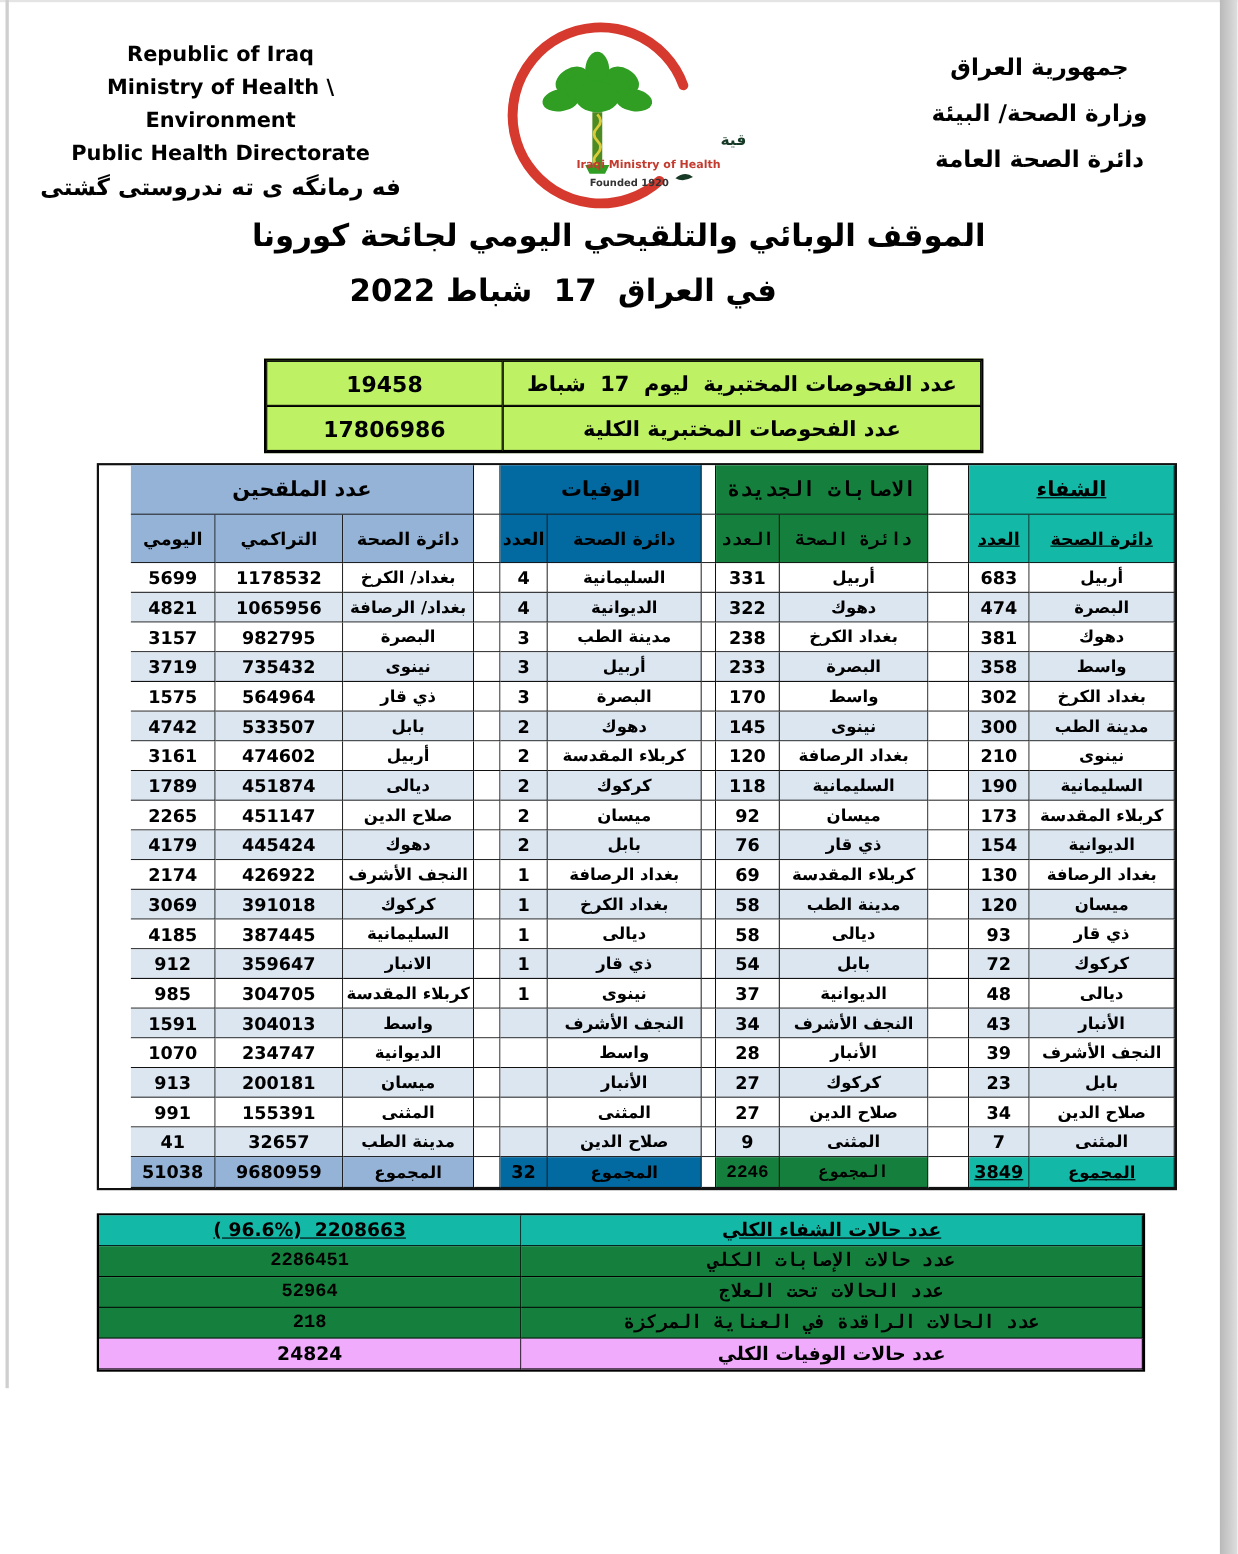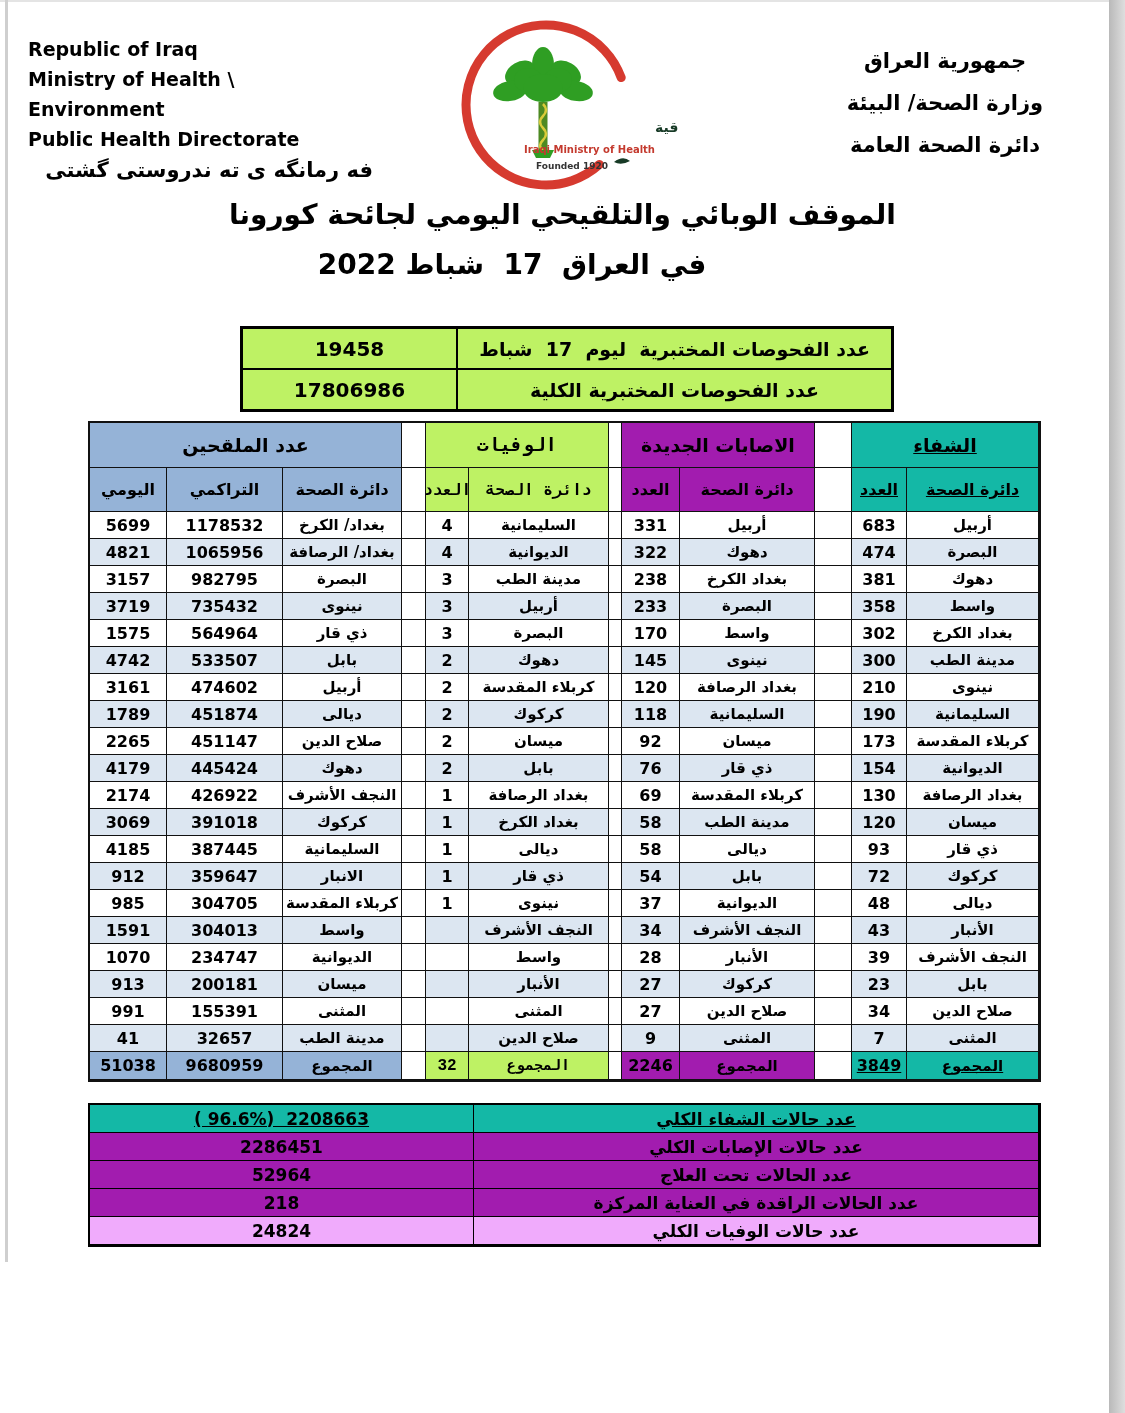--- a/index.html
+++ b/index.html
@@ -5,21 +5,21 @@
   html,body { margin:0; padding:0; }
   body {
     position:relative; width:1125px; height:1413px; background:#fff; overflow:hidden;
     font-family:"DejaVu Sans","Liberation Sans",sans-serif; font-weight:700; color:#000;
   }
   .edge-right { position:absolute; right:0; top:0; width:16px; height:1413px;
     background:linear-gradient(to right,#b9b9b9,#dedede); }
   .edge-left { position:absolute; left:5px; top:0; width:3px; height:1262px; background:#cfcfcf; }
   .edge-top { position:absolute; left:0; top:0; width:1125px; height:2px; background:#e4e4e4; }
 
-  #hdr-en { position:absolute; left:28px; top:34px; width:345px; 
+  #hdr-en { position:absolute; left:28px; top:34px; width:345px; text-align:center;
     font-size:19px; line-height:30px; }
   #hdr-en .ku { font-size:21px; direction:rtl; margin-top:1px; }
   #hdr-ar { position:absolute; left:800px; top:40px; width:290px; text-align:center;
     font-size:21px; direction:rtl; }
   #hdr-ar div { line-height:42px; }
   #logo { position:absolute; left:448px; top:10px; }
 
   #title1 { position:absolute; left:0; width:1125px; top:198px; text-align:center;
     font-size:28px; direction:rtl; }
   #title2 { position:absolute; left:0; width:1024px; top:248px; text-align:center;
@@ -27,31 +27,31 @@
 
   #tests-table { position:absolute; left:240px; top:326px; display:grid;
     grid-template-columns:215px 435px; grid-auto-rows:41px; border:2px solid #000; background:#bef264; }
   .tcell { border:1px solid #000; display:flex; align-items:center; justify-content:center; }
   .tlabel { font-size:19px; direction:rtl; white-space:pre; }
   .tvalue { font-size:20px; }
 
   #main-table { position:absolute; left:88px; top:421px; display:grid;
     grid-template-columns:77px 116px 119px 24px 43px 140px 13px 58px 135px 37px 55px 132px;
     grid-template-rows:45px 44px repeat(20,27px) 28px;
-    border:2px solid #111; background:#fff; }
+    border:2px solid #111; background:#fff;padding-left:29px; }
   .mcell { border-right:1px solid #111; border-bottom:1px solid #111;
     display:flex; align-items:center; justify-content:center; overflow:hidden; background:#fff; }
   .ghead { font-size:19px; direction:rtl; }
   .shead { font-size:16px; direction:rtl; }
   .name  { font-size:15px; direction:rtl; }
   .num   { font-size:16px; }
   .tot   { font-size:16px; }
   .c-blue  { background:#95b3d7; }
-  .c-gray  { background:#bef264;font-family:Liberation Mono, monospace; }
-  .c-pink  { background:#a21caf; }
+  .c-gray  { background:#0369a1; }
+  .c-pink  { background:#15803d;font-family:Liberation Mono, monospace; }
   .c-green { background:#14b8a6;text-decoration:underline; }
   .c-tan   { background:#f0abfc; }
   .stripe  { background:#dce6f1; }
 
   #summary-table { position:absolute; left:88px; top:1103px; display:grid;
     grid-template-columns:384px 565px; grid-auto-rows:28px; border:2px solid #000; }
   .scell { border-right:1px solid #000; border-bottom:1px solid #000;
     display:flex; align-items:center; justify-content:center; font-size:17px; overflow:hidden; }
   .slabel { direction:rtl; }
   .svalue { white-space:pre; }

